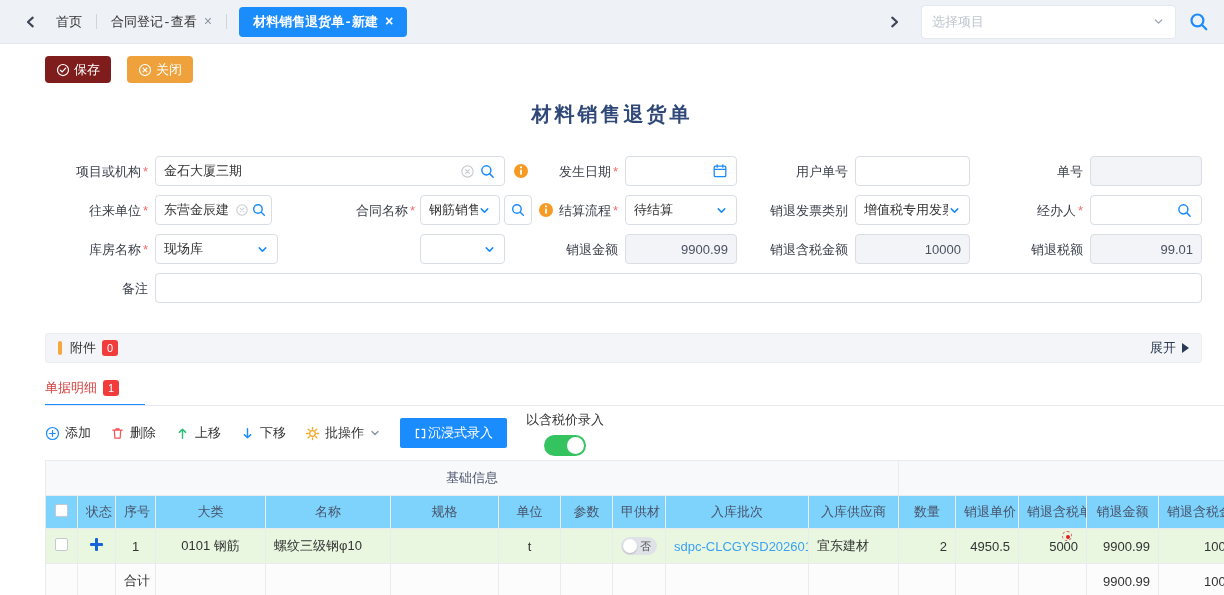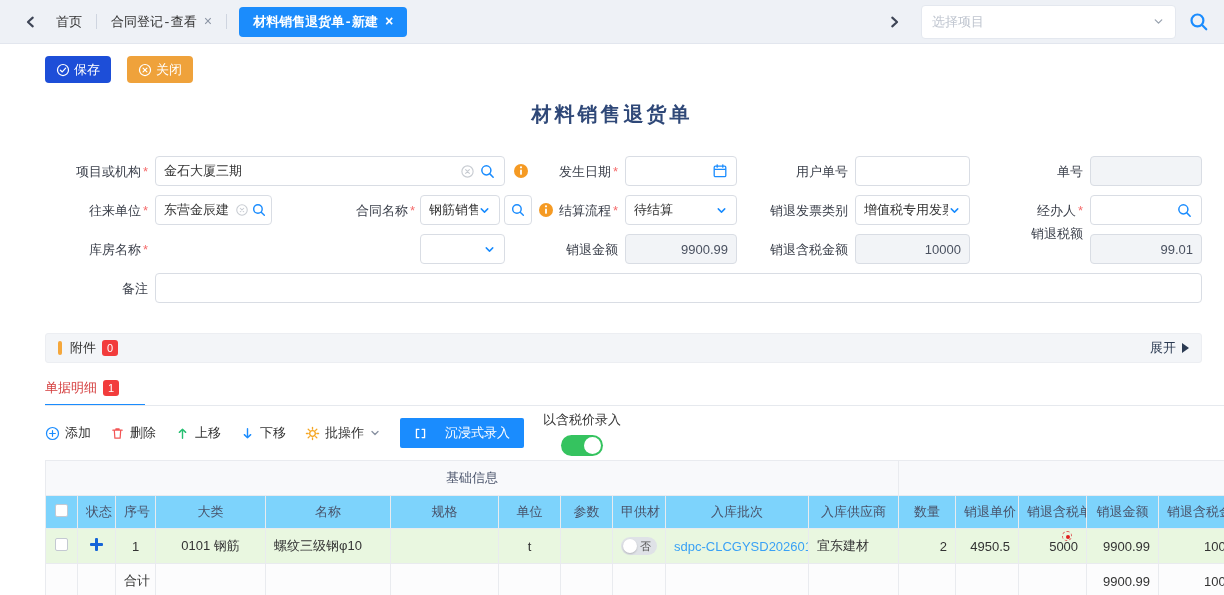--- a/index.html
+++ b/index.html
@@ -17,21 +17,21 @@
   .tab.active .x { color:#fff; }
   .topbar-right { margin-left:auto; display:flex; align-items:center; }
   .proj-select { width:255px; height:34px; background:#fff; border:1px solid #e4e8ef; border-radius:4px;
     display:flex; align-items:center; padding:0 10px; margin:0 12px 0 16px;gap:35px; }
   .proj-select .ph { color:#bfc5cf; flex:1; }
 
   
   .actions { margin:12px 0 0 45px; display:flex; gap:16px; }
   .btn { display:flex; align-items:center; gap:4px; height:27px; padding:0 11px; border-radius:4px;
     color:#fff; cursor:pointer; font-size:13px; }
-  .btn-save { background:#1d4ed8; }
+  .btn-save { background:#7f1d1d; }
   .btn-close { background:#efa23b; }
 
   
   .page-title { text-align:center; font-size:20px; font-weight:bold; color:#2f4878; letter-spacing:3px; margin-top:18px; }
 
   
   .form { position:relative; width:1205px; height:150px; margin-top:28px; }
   .lab { position:absolute; height:30px; display:flex; align-items:center; justify-content:flex-end;
     text-align:right; color:#3a3f4a; line-height:15px; }
   .lab .star { color:#f56c6c; margin-left:2px; }
@@ -56,21 +56,21 @@
   
   .detail-tabs { margin:16px 0 0 45px; position:relative; width:1179px; }
   .detail-tab { display:inline-flex; align-items:center; padding-bottom:9px; color:#d43b3b; cursor:pointer; }
   .detail-tabs .underline { position:absolute; left:0; bottom:0; width:100px; height:2px; background:#1a8cfe; }
   .detail-tabs .baseline { position:absolute; left:0; right:0; bottom:0; height:1px; background:#e6e9ee; }
 
   
   .tb { margin:12px 0 0 45px; display:flex; align-items:center; gap:19px; height:30px; }
   .tb-item { display:flex; align-items:center; gap:5px; color:#333; cursor:pointer; white-space:nowrap; }
   .tb-item .chev { color:#9aa3b0; }
-  .btn-immersive { display:flex; align-items:center; gap:18px; background:#1a8cfe; color:#fff; height:30px;
+  .btn-immersive { display:flex; align-items:center; gap:1px; background:#1a8cfe; color:#fff; height:30px;
     padding:0 14px; border-radius:2px; cursor:pointer; }
   .tax-toggle-wrap { display:flex; align-items:center; gap:6px;flex-direction:column; }
   .switch { position:relative; width:42px; height:21px; border-radius:11px; background:#35c35f; cursor:pointer; }
   .switch .knob { position:absolute; top:2px; right:2px; width:17px; height:17px; border-radius:50%; background:#fff; }
 
   
   .table-wrap { margin:12px 0 0 45px; width:1179px; overflow:hidden; }
   table.grid { border-collapse:collapse; table-layout:fixed; width:1203px; }
   .grid th, .grid td { border:1px solid #e9ebef; font-weight:normal; font-size:13px; padding:0 8px;
     overflow:hidden; white-space:nowrap; }
@@ -292,41 +292,49 @@
           <circle cx="7.8" cy="7.8" r="4.8" fill="none" stroke="#1a8cfe" stroke-width="1.6"></circle>
           <line x1="11.5" y1="11.5" x2="15" y2="15" stroke="#1a8cfe" stroke-width="1.6" stroke-linecap="round"></line>
         </svg>
     </span>
   </div>
 
   <div class="lab" style="left:0;top:78px;width:148px">
       <span>库房名称</span>
       <span class="star">*</span>
     </div>
+  <div class="fld" style="left:155px;top:78px;width:123px">
+    <span class="val">现场库</span>
+    <span class="right">
+      <svg width="13" height="13" viewBox="0 0 16 16">
+          <path d="M4 6 L8 10 L12 6" fill="none" stroke="#1a8cfe" stroke-width="1.8" stroke-linecap="round" stroke-linejoin="round"></path>
+        </svg>
+    </span>
+  </div>
   <div class="fld" style="left:420px;top:78px;width:85px">
     <span class="val"></span>
     <span class="right">
       <svg width="13" height="13" viewBox="0 0 16 16">
           <path d="M4 6 L8 10 L12 6" fill="none" stroke="#1a8cfe" stroke-width="1.8" stroke-linecap="round" stroke-linejoin="round"></path>
         </svg>
     </span>
   </div>
   <div class="lab" style="left:556px;top:78px;width:62px">
       <span>销退金额</span>
     </div>
   <div class="fld dis" style="left:625px;top:78px;width:112px">
     <span class="val">9900.99</span>
   </div>
   <div class="lab" style="left:770px;top:78px;width:78px">
       <span>销退含税金额</span>
     </div>
   <div class="fld dis" style="left:855px;top:78px;width:115px">
     <span class="val">10000</span>
   </div>
-  <div class="lab" style="left:1000px;top:62px;width:83px">
+  <div class="lab" style="left:1000px;top:78px;width:83px">
       <span>销退税额</span>
     </div>
   <div class="fld dis" style="left:1090px;top:78px;width:112px">
     <span class="val">99.01</span>
   </div>
 
   <div class="lab" style="left:0;top:117px;width:148px">
       <span>备注</span>
     </div>
   <div class="fld" style="left:155px;top:117px;width:1047px">

